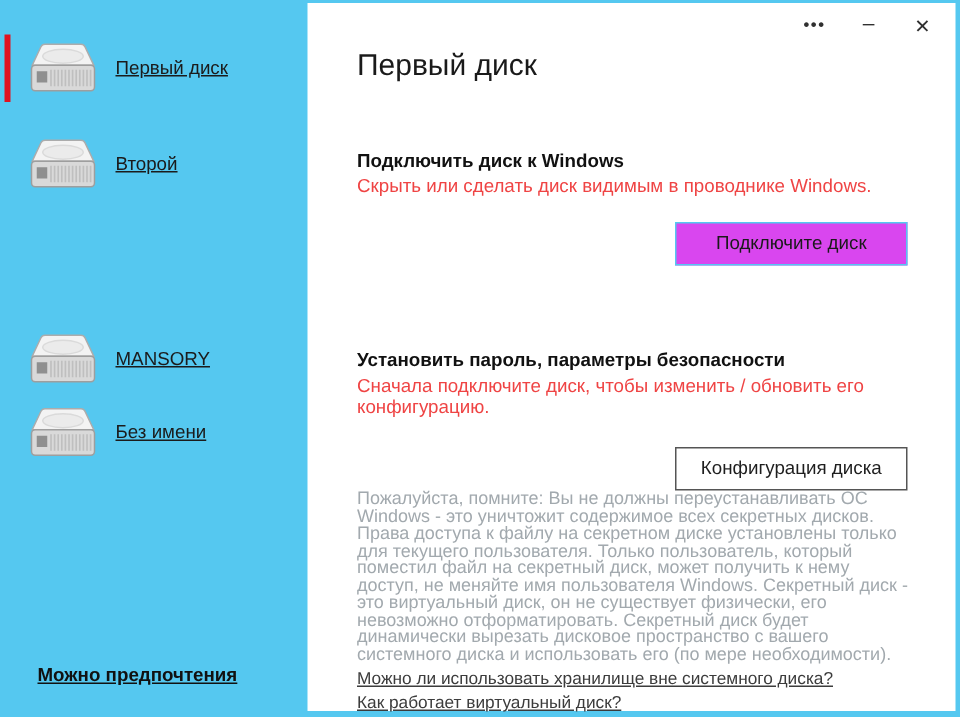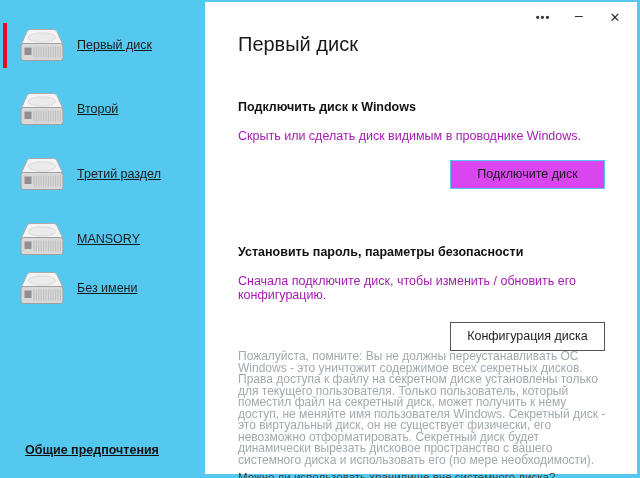--- a/index.html
+++ b/index.html
@@ -46,21 +46,21 @@
     width:24px; height:22px; display:flex; align-items:center; justify-content:center;
     color:#303030; cursor:pointer; user-select:none;
   }
   .win-btn.menu { font-size:11px; font-weight:bold; letter-spacing:1px; }
   .win-btn.min  { font-size:14px; padding-bottom:4px; }
   .win-btn.close{ font-size:13px; }
 
   .page-title { font-size:20px; color:#1A1A1A; font-weight:400; margin-top:9px; }
 
   .section-heading { font-size:12.5px; font-weight:bold; color:#111;margin-top:44px; }
-  .section-desc    { font-size:12.5px; color:#a21caf; margin-top:15px; }
+  .section-desc    { font-size:12.5px; color:#ef4444; margin-top:3px; }
 
   .sec-1 { margin-top:13px; }
   .sec-2 { margin-top:56px; }
 
   .btn-row { text-align:right; }
   .btn-row.row-1 { margin-top:17px; }
   .btn-row.row-2 { margin-top:20px; }
 
   .btn {
     display:inline-block; width:155px; height:29px; line-height:27px;
@@ -108,42 +108,36 @@
       <a>Первый диск</a>
     </div>
 
     <div class="disk-item item-1">
       <svg class="icon" viewBox="0 0 44 34">
           <use href="#disk-shape"></use>
         </svg>
       <a>Второй</a>
     </div>
 
-    <div class="disk-item item-2">
-      <svg class="icon" viewBox="0 0 44 34">
-          <use href="#disk-shape"></use>
-        </svg>
-      <a>Третий раздел</a>
-    </div>
 
     <div class="disk-item item-3">
       <svg class="icon" viewBox="0 0 44 34">
           <use href="#disk-shape"></use>
         </svg>
       <a>MANSORY</a>
     </div>
 
     <div class="disk-item item-4">
       <svg class="icon" viewBox="0 0 44 34">
           <use href="#disk-shape"></use>
         </svg>
       <a>Без имени</a>
     </div>
 
-    <div class="prefs-link">Общие предпочтения</div>
+    <div class="prefs-link">Можно предпочтения</div>
   </div>
 
   <div class="main">
 
     <div class="win-controls">
       <div class="win-btn menu">•••</div>
       <div class="win-btn min">–</div>
       <div class="win-btn close">✕</div>
     </div>
 

